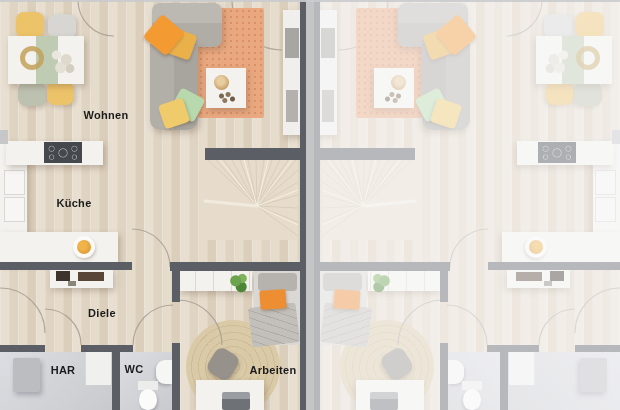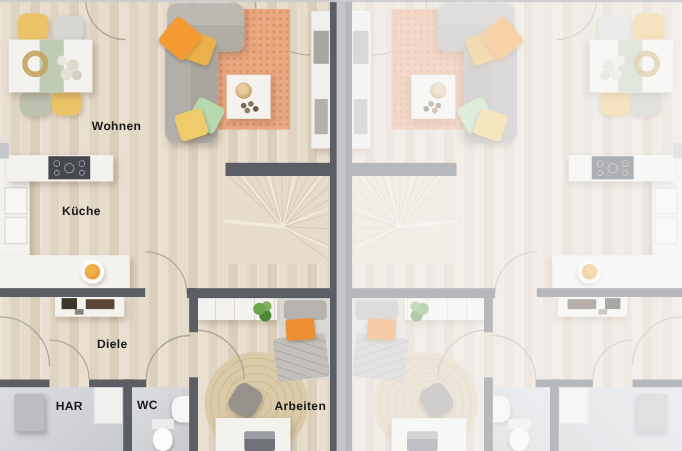--- a/index.html
+++ b/index.html
@@ -119,21 +119,21 @@
   .office-chair{left:206px;top:346px;width:34px;height:38px;z-index:6;}
   .chair-seat{left:4px;top:4px;width:26px;height:28px;background:#96918a;border-radius:8px;transform:rotate(32deg);
     box-shadow:2px 2px 4px rgba(80,60,40,.3);}
   .desk{left:196px;top:380px;width:68px;height:30px;z-index:7;}
   .laptop{left:26px;top:12px;width:28px;height:18px;background:#6e7175;border-radius:2px;
     background-image:linear-gradient(180deg,#9a9da1 0 40%, rgba(0,0,0,0) 40%);}
   
   .room-label{position:absolute;z-index:30;font-weight:700;font-size:11px;color:#1b1b1d;
     letter-spacing:.3px;transform:translate(-50%,-50%);white-space:nowrap;}
   .label-living{left:106px;top:115px;}
-  .label-kitchen{left:74px;top:192px;}
+  .label-kitchen{left:74px;top:203px;}
   .label-hallway{left:102px;top:313px;}
   .label-utility{left:63px;top:370px;}
   .label-wc{left:134px;top:369px;}
   .label-office{left:273px;top:370px;}
   
   .plan-svg{position:absolute;inset:0;z-index:4;}
   
   .party-gap{position:absolute;left:306px;top:0;width:8px;height:410px;background:#c4c5c7;z-index:60;}
   .top-trim{position:absolute;left:0;top:0;width:620px;height:2px;background:rgba(202,203,205,.9);z-index:61;}
 </style>

